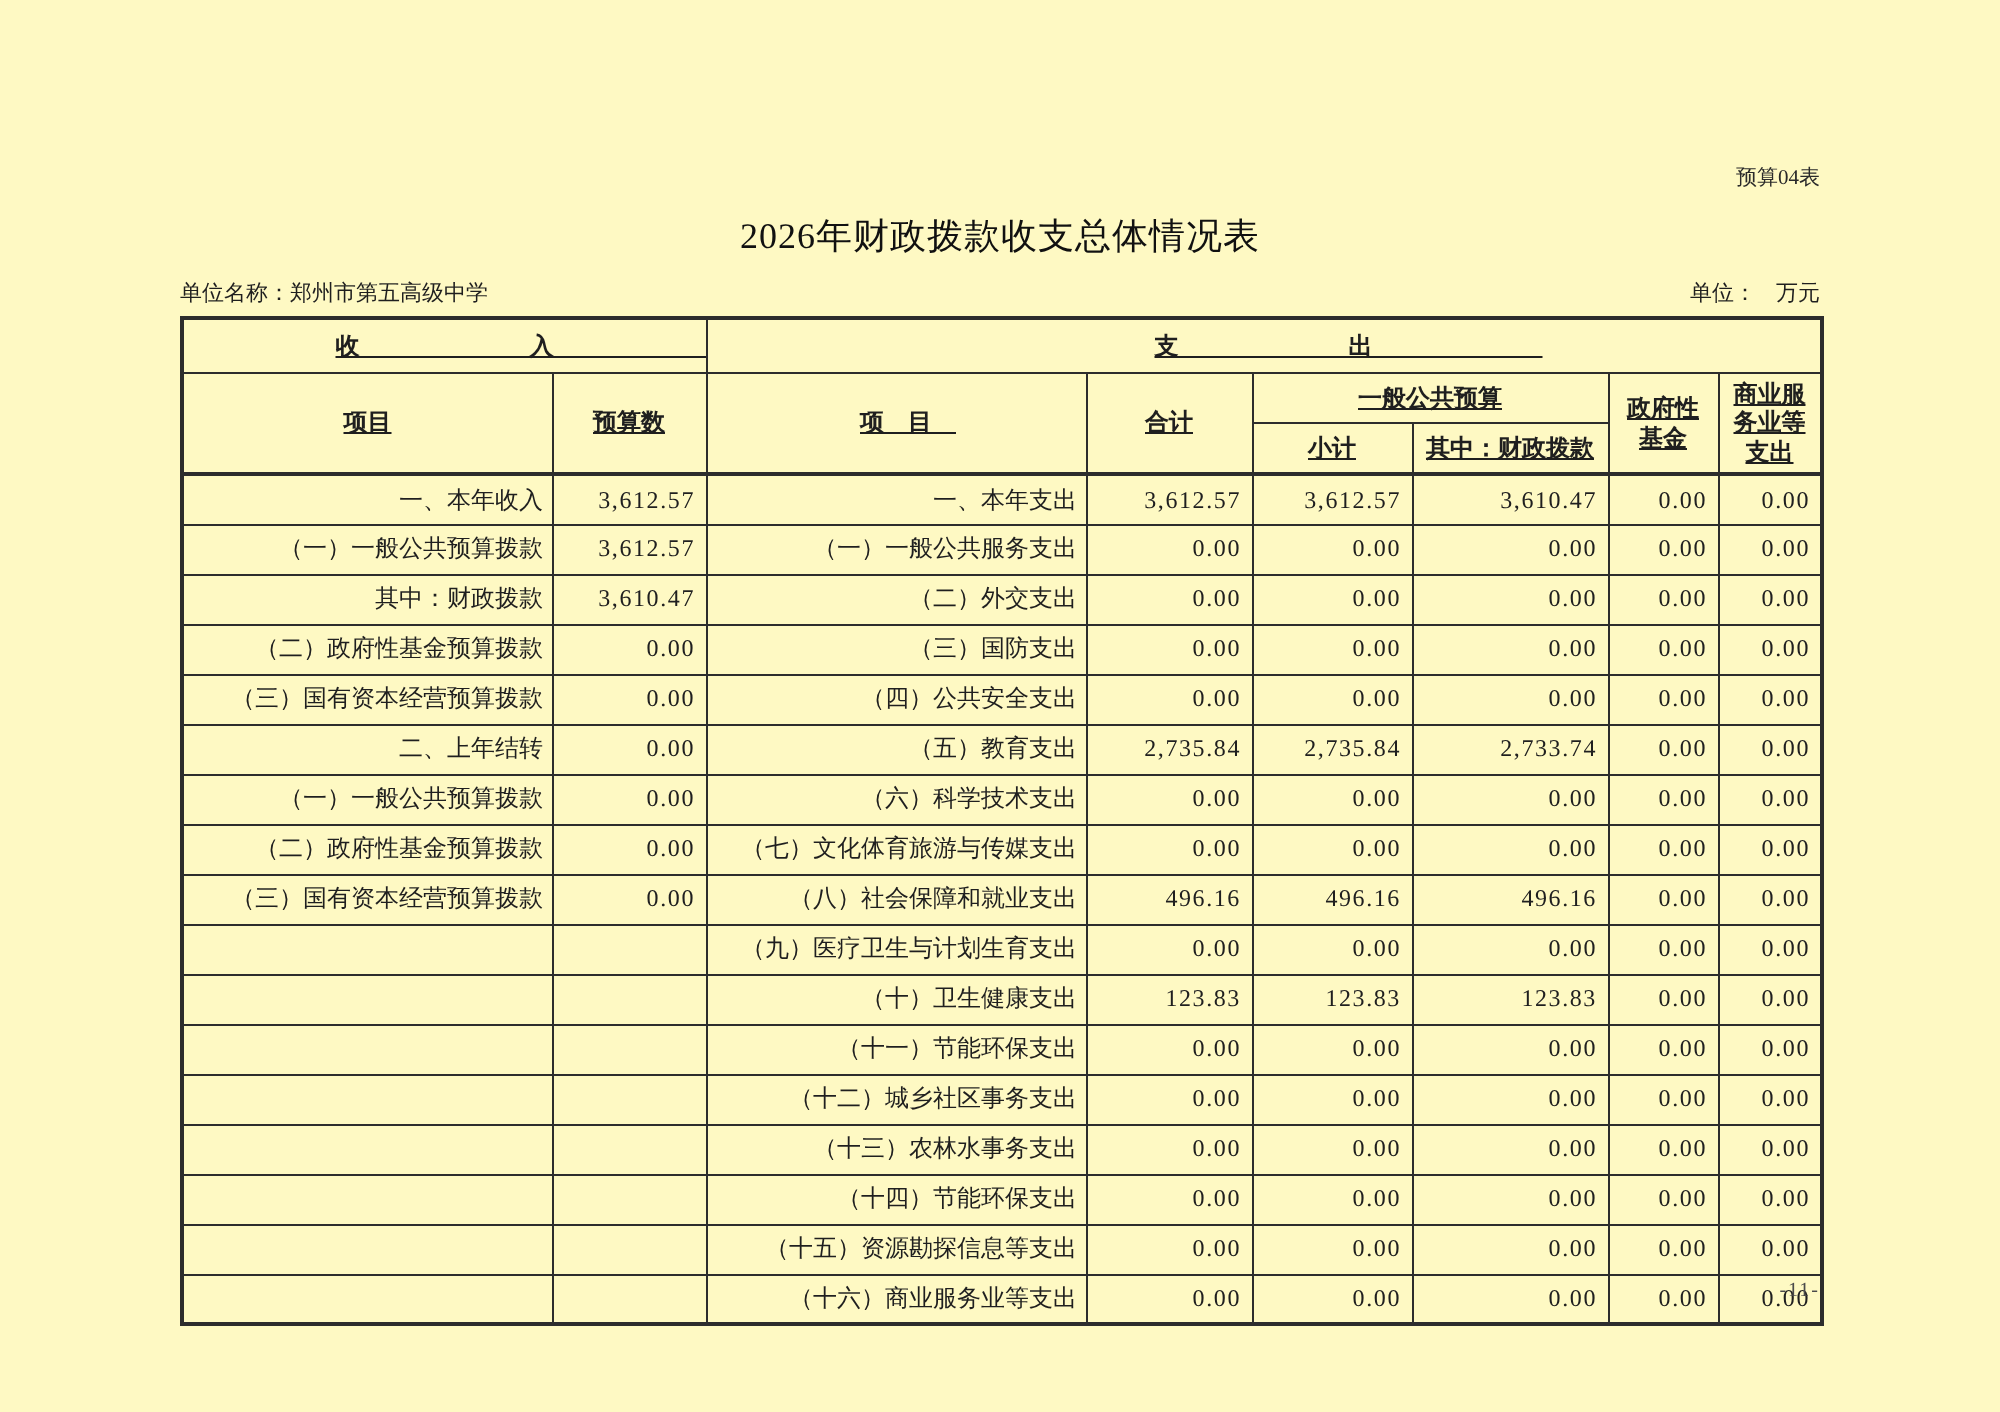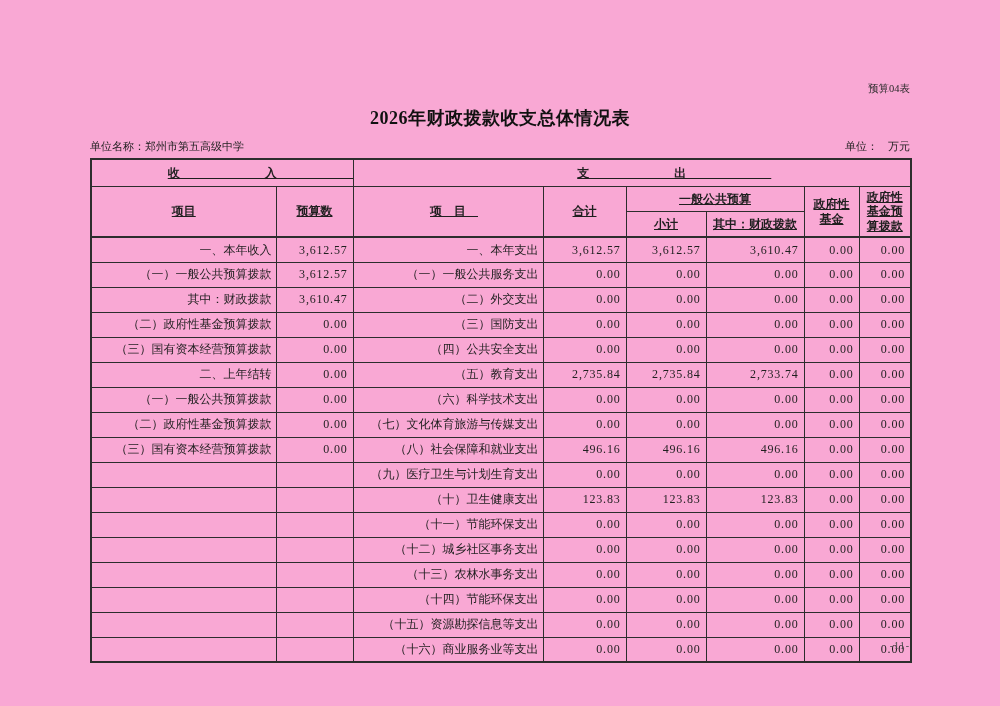--- a/index.html
+++ b/index.html
@@ -6,40 +6,40 @@
     margin: 0;
     padding: 0;
     background: #ffffff;
     font-family: "Liberation Serif", "DejaVu Serif", serif;
     color: #1f1f1f;
   }
   .page {
     position: relative;
     width: 1000px;
     height: 706px;
-    background: #f9a8d4;
+    background: #fef9c3;
     overflow: hidden;
   }
   .sheet {
     position: absolute;
     left: 90px;
     top: 0;
     width: 820px;
   }
   .table-code {
     margin-top: 82px;
     text-align: right;
     font-size: 10.5px;
     color: #2a2a2a;
   }
   .title {
     margin: 10px 0 0 0;
     text-align: center;
     font-size: 18px;
-    font-weight: bold;
+    font-weight: normal;
     letter-spacing: 0.5px;
     color: #111;
   }
   .meta-row {
     display: flex;
     justify-content: space-between;
     align-items: flex-end;
     margin-top: 9px;
     font-size: 11px;
   }
@@ -121,21 +121,21 @@
           <th colspan="2"><span class="spread-wide">收入</span></th>
           <th colspan="6"><span class="spread-wide">支出</span></th>
         </tr>
         <tr class="colhead-row">
           <th rowspan="2">项目</th>
           <th rowspan="2">预算数</th>
           <th rowspan="2"><span class="spread-small">项目</span></th>
           <th rowspan="2">合计</th>
           <th colspan="2">一般公共预算</th>
           <th rowspan="2">政府性基金</th>
-          <th rowspan="2">政府性基金预算拨款</th>
+          <th rowspan="2">商业服务业等支出</th>
         </tr>
         <tr class="subhead-row">
           <th>小计</th>
           <th>其中：财政拨款</th>
         </tr>
       </thead>
       <tbody>
           <tr>
             <td class="left">一、本年收入</td>
             <td class="right">3,612.57</td>

